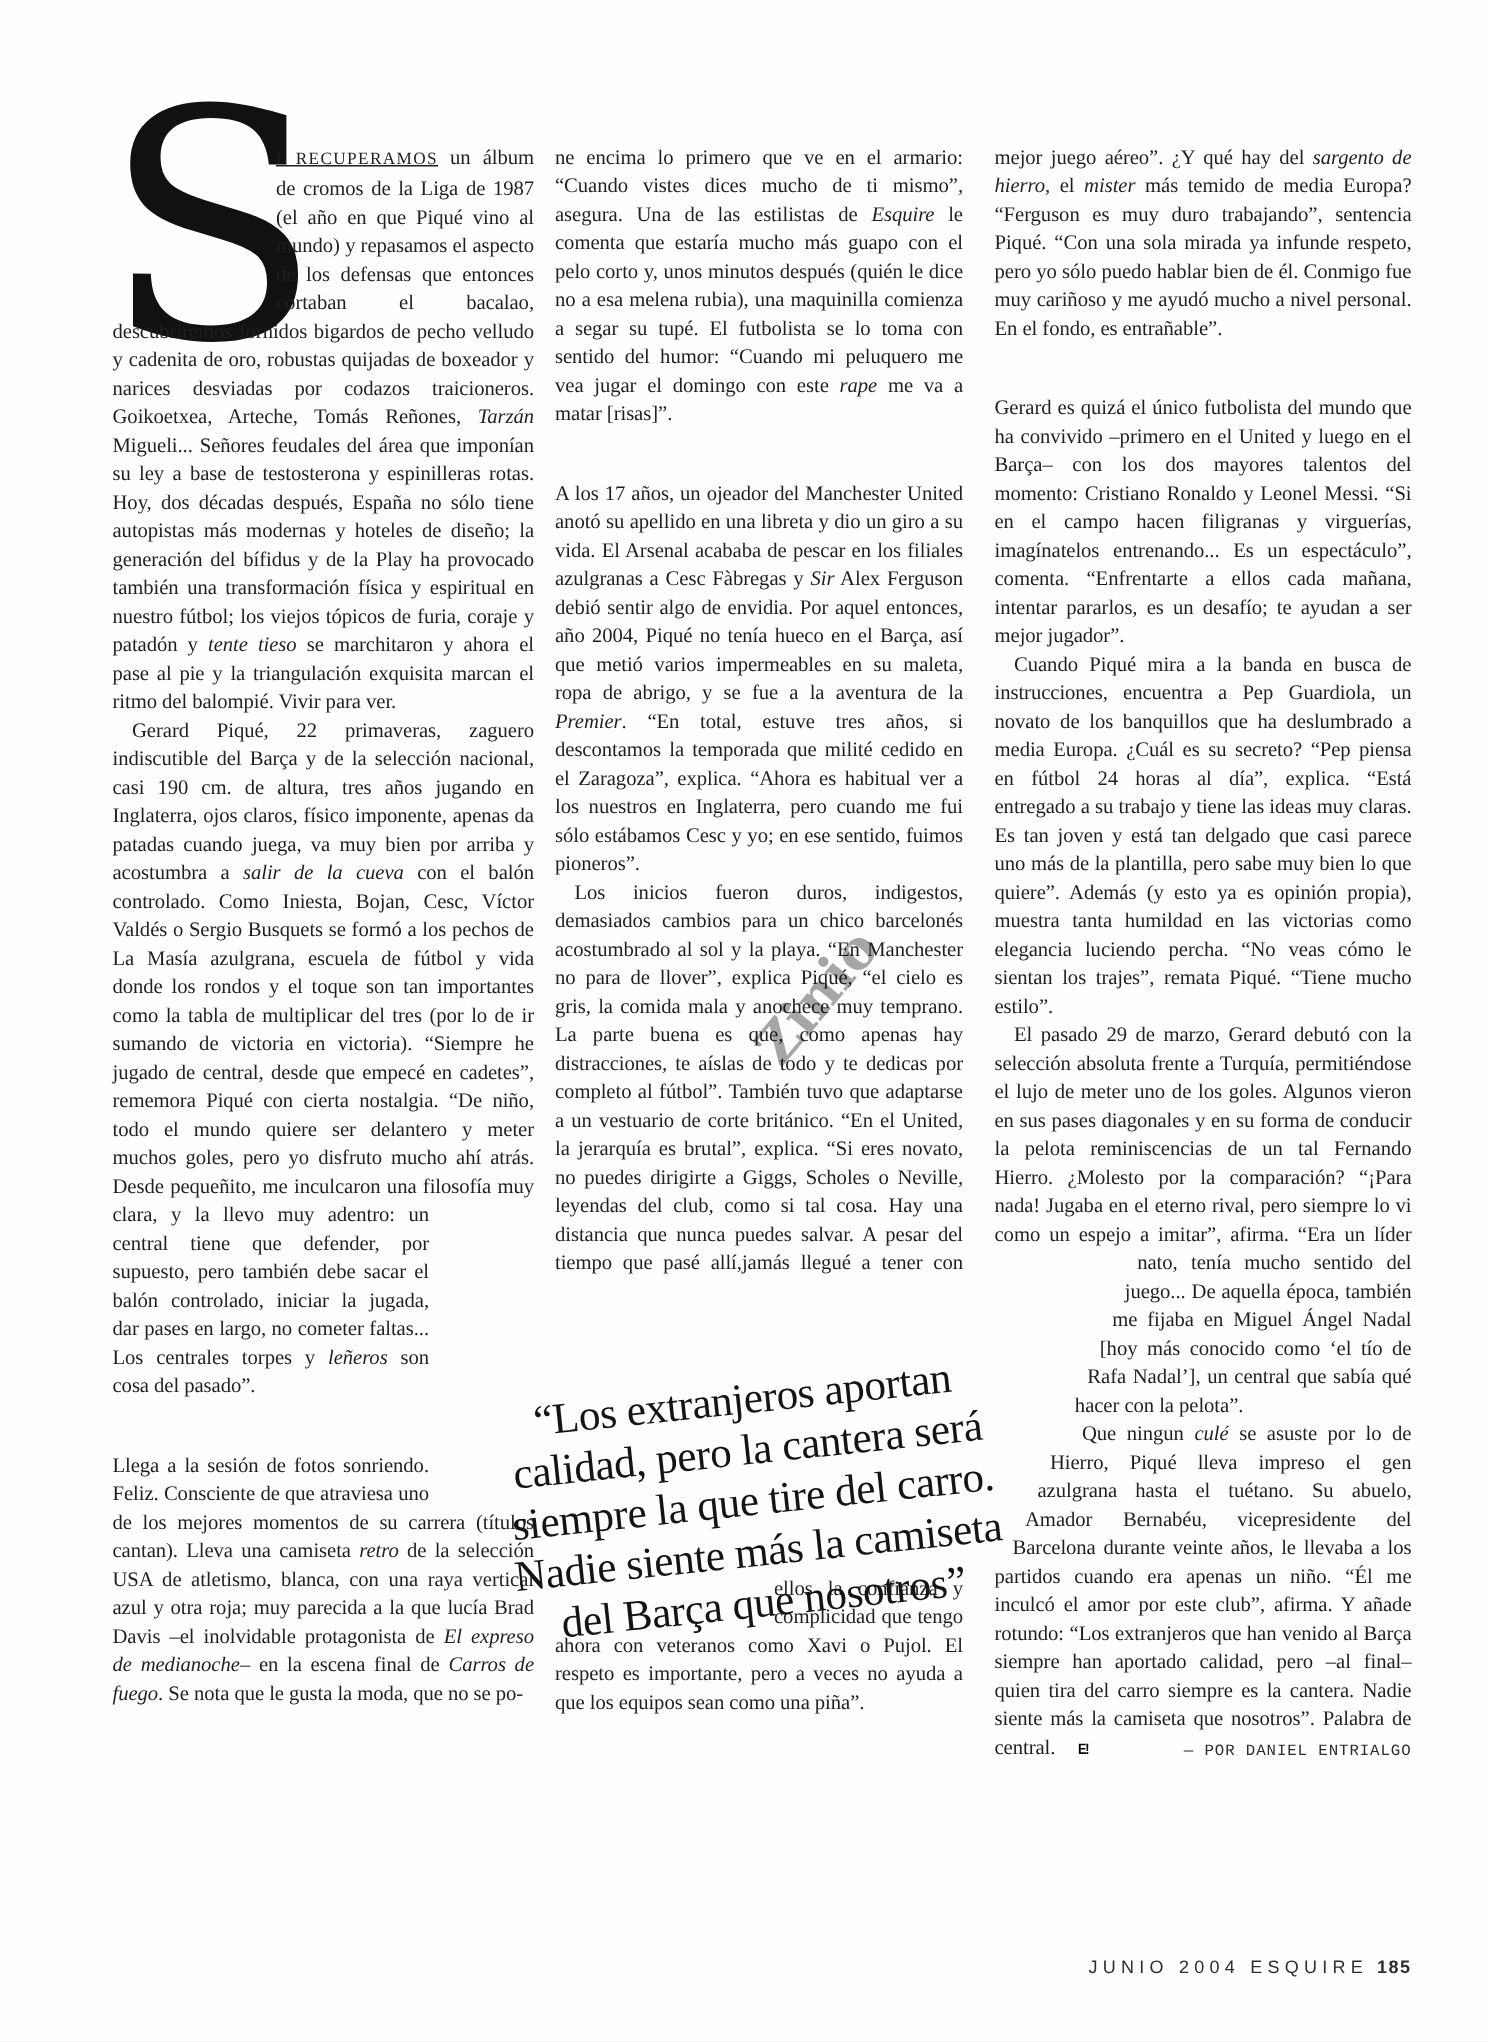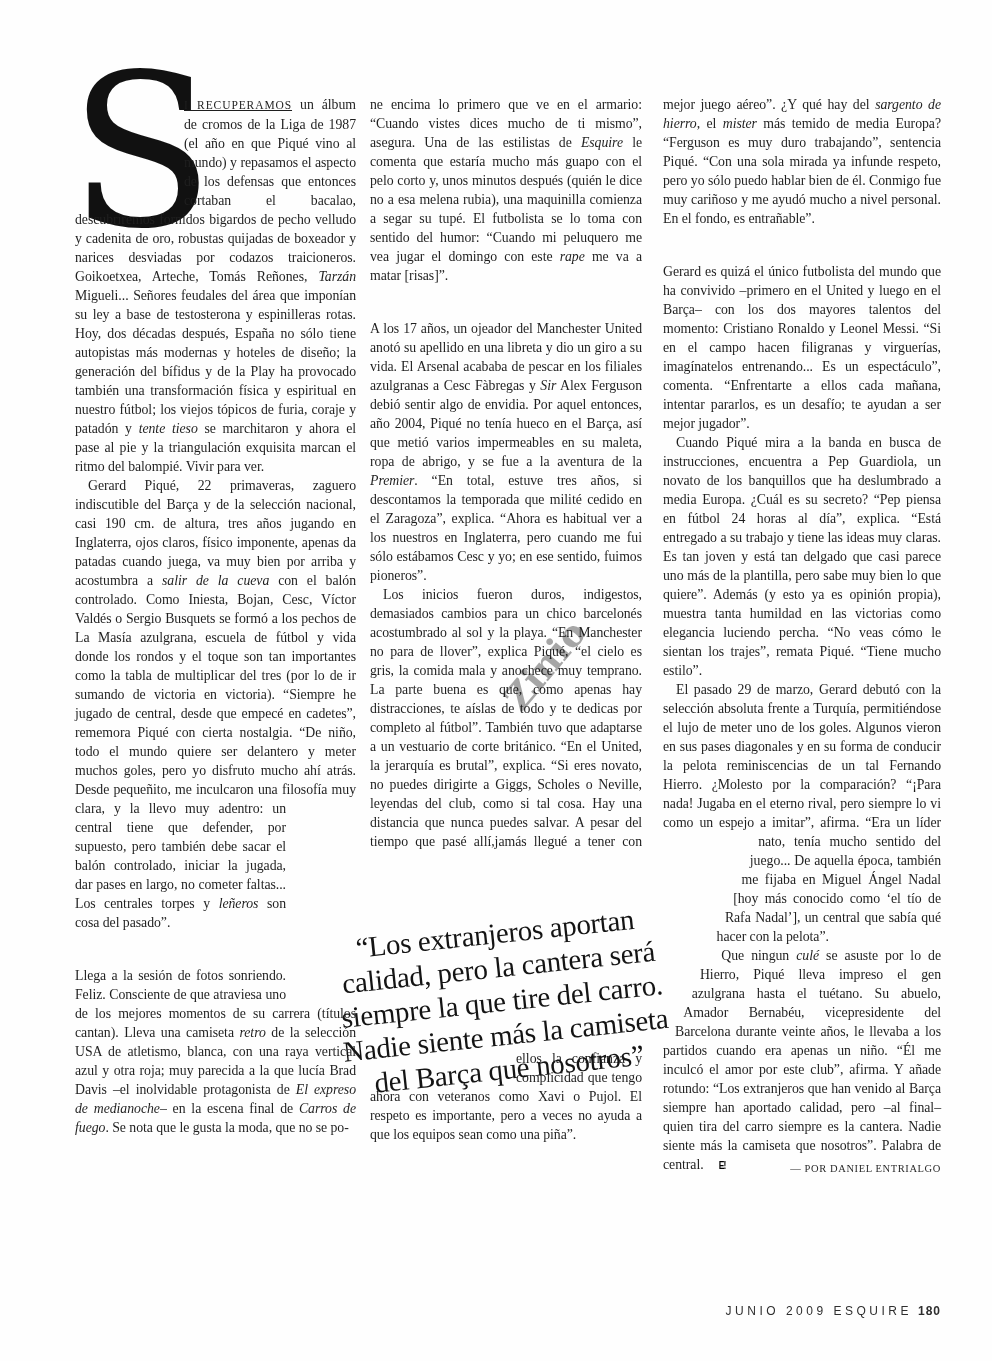--- a/index.html
+++ b/index.html
@@ -22,21 +22,21 @@
   
   .intrude-right{float:right;width:70px;height:192px;}
   .colgap-full{float:left;width:100%;height:198px;}
   .indent-after-quote{float:left;width:146px;height:20px;}
   .quote-wedge{float:left;width:94px;height:224px;shape-outside:polygon(0 0,100% 0,0 100%);shape-margin:5px;margin-right:4px;}
   
   #pullquote{position:absolute;left:280px;top:916px;width:444px;transform:rotate(-6deg);
         text-align:center;font-family:"Liberation Serif",serif;font-size:29px;line-height:34px;
         letter-spacing:-0.3px;color:#141414;}
   
-  .byline{float:right;font-family:Liberation Serif, serif;font-size:10.5px;letter-spacing:0.6px;
+  .byline{float:right;font-family:Liberation Mono, monospace;font-size:10.5px;letter-spacing:0.6px;
         color:#2b2b2b;margin-top:4px;text-indent:0;}
   .end-mark{display:inline-block;font-family:"Liberation Sans",sans-serif;font-weight:bold;
         font-size:10px;letter-spacing:-1px;transform:scaleX(0.85);margin-left:2px;color:#000;}
   
   #watermark{position:absolute;left:425px;top:595px;width:170px;height:160px;z-index:3;
         mix-blend-mode:multiply;pointer-events:none;}
   #watermark span{display:block;transform:rotate(-50deg) translate(18px,58px);
         font-family:"DejaVu Serif",serif;font-weight:bold;font-size:36px;color:#8f8f8f;opacity:0.78;}
   
   #footer{position:absolute;top:1304px;right:51px;font-family:"Liberation Sans",sans-serif;
@@ -101,16 +101,16 @@
       <div>siempre la que tire del carro.</div>
       <div>Nadie siente más la camiseta</div>
       <div>del Barça que nosotros”</div>
     </div>
 
   <div id="watermark">
     <span>Zinio</span>
   </div>
 
   <div id="footer">
-    <span class="issue">JUNIO 2009 ESQUIRE</span><span class="pagenum">180</span>
+    <span class="issue">JUNIO 2004 ESQUIRE</span><span class="pagenum">185</span>
   </div>
 
 </div>
 
 </body></html>

